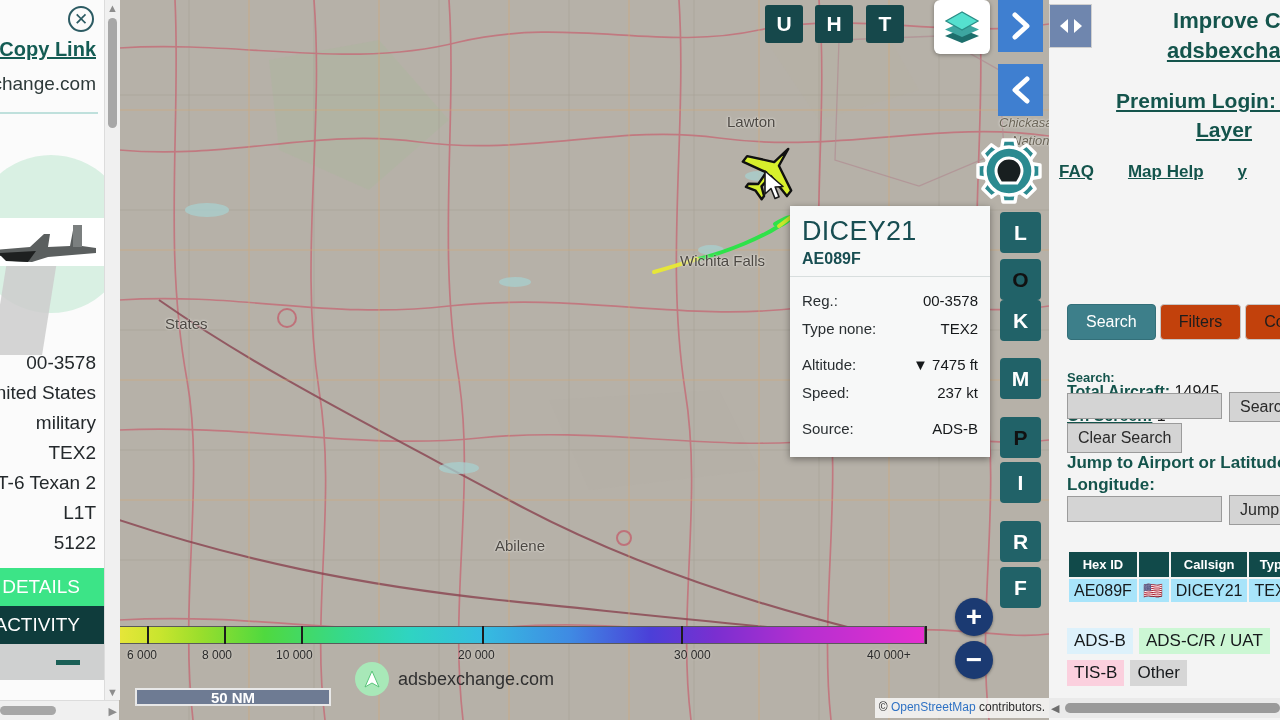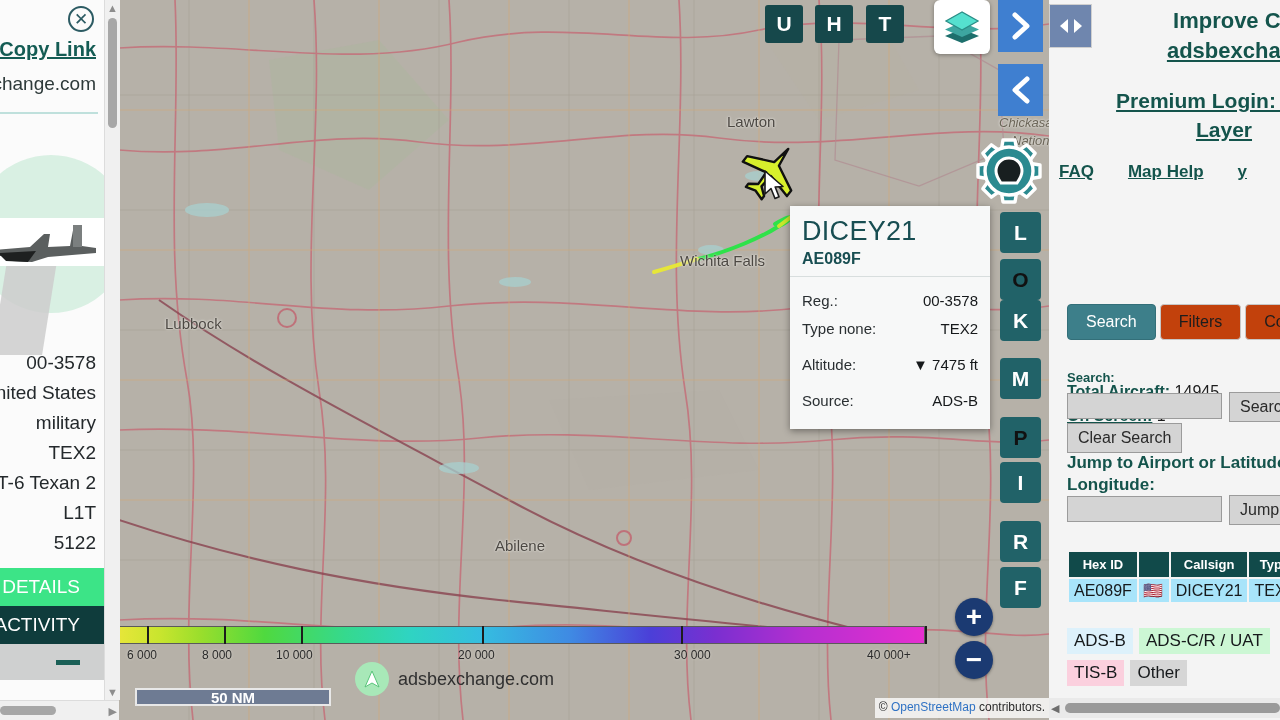--- a/index.html
+++ b/index.html
@@ -333,21 +333,21 @@
       <path d="M660 226 C672 221 680 210 656 224" stroke="#2fe24a" stroke-width="4" fill="none" stroke-linecap="round"></path>
       <path d="M535 272 C550 268 565 263 578 259" stroke="#e6e63a" stroke-width="4" fill="none" stroke-linecap="round"></path>
       <path d="M660 226 C668 220 676 214 684 208" stroke="#c9e62c" stroke-width="4" fill="none" stroke-linecap="round"></path>
     </svg>
 
     <div id="map-labels">
         <div class="map-label" style="left: 608px; top: 113px;">Lawton</div>
         <div class="map-label region" style="left: 880px; top: 115px;">Chickasaw</div>
         <div class="map-label region" style="left: 893px; top: 133px;">Nation</div>
         <div class="map-label" style="left: 561px; top: 252px;">Wichita Falls</div>
-        <div class="map-label" style="left: 46px; top: 315px;">Lubbock</div>
+        <div class="map-label" style="left: 46px; top: 315px;">States</div>
         <div class="map-label" style="left: 376px; top: 537px;">Abilene</div>
       </div>
 
     <div id="aircraft">
       <svg width="64" height="62" viewBox="0 0 64 62">
         <g transform="rotate(38 32 31)">
           <path d="M32 3 L35 22 L60 34 L60 41 L35 35 L34 49 L42 55 L42 59 L32 56 L22 59 L22 55 L30 49 L29 35 L4 41 L4 34 L29 22 Z" fill="#d8f02c" stroke="#111111" stroke-width="2.4" stroke-linejoin="round"></path>
         </g>
       </svg>
     </div>
@@ -459,20 +459,24 @@
           <span class="v">00-3578</span>
         </div>
         <div class="r">
           <span class="k">Type none:</span>
           <span class="v">TEX2</span>
         </div>
         <div class="gap"></div>
         <div class="r">
           <span class="k">Altitude:</span>
           <span class="v">▼ 7475 ft</span>
+        </div>
+        <div class="r">
+          <span class="k">Speed:</span>
+          <span class="v">237 kt</span>
         </div>
         <div class="gap"></div>
         <div class="r">
           <span class="k">Source:</span>
           <span class="v">ADS-B</span>
         </div>
       </div>
   </div>
 
   <div id="left-panel">

